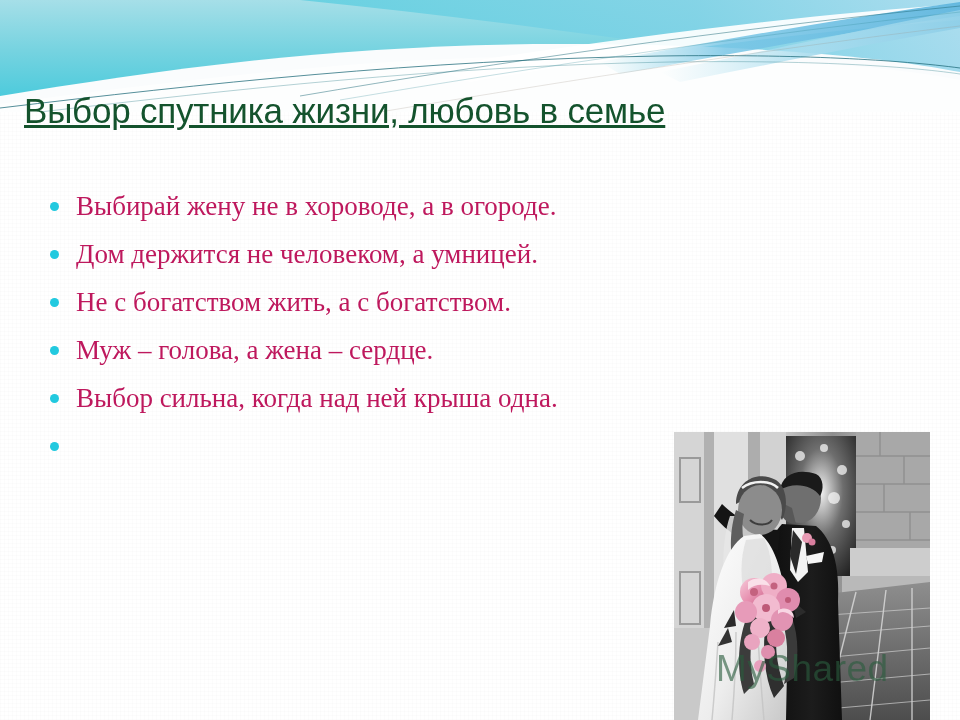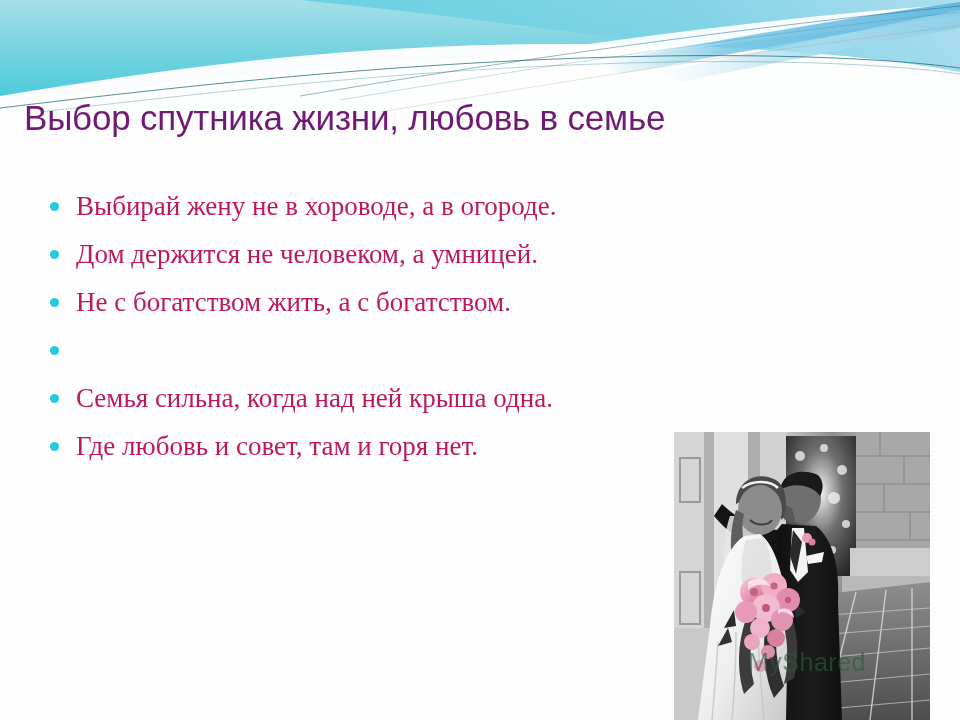--- a/index.html
+++ b/index.html
@@ -40,29 +40,30 @@
   .header-wave svg {
     display: block;
     width: 960px;
     height: 112px;
   }
 
   
   .slide-title {
     position: absolute;
     left: 24px;
-    top: 96px;
+    top: 89px;
     width: 916px;
     font-family: "Liberation Sans", "DejaVu Sans", sans-serif;
     font-size: 35px;
     font-weight: 400;
     line-height: 44px;
     letter-spacing: -0.2px;
-    color: #701a75;
+    color: #14532d;
     white-space: nowrap;
+    text-decoration: underline;
   }
 
   
   .bullet-list {
     position: absolute;
     left: 50px;
     top: 182px;
     width: 700px;
     margin: 0;
     padding: 0;
@@ -104,25 +105,25 @@
   }
   .photo-frame svg {
     display: block;
     width: 256px;
     height: 288px;
   }
 
   
   .watermark {
     position: absolute;
-    left: 748px;
+    left: 716px;
     top: 648px;
     width: 200px;
     font-family: "Liberation Sans", "DejaVu Sans", sans-serif;
-    font-size: 25px;
+    font-size: 37px;
     font-weight: 400;
     color: rgba(42, 92, 62, 0.62);
     white-space: nowrap;
     letter-spacing: 0.5px;
     pointer-events: none;
   }
 </style>
 </head>
 <body>
 
@@ -186,28 +187,28 @@
     <li class="bullet-item">
       <span class="bullet-marker"></span>
       <span class="bullet-text">Дом держится не человеком, а умницей.</span>
     </li>
     <li class="bullet-item">
       <span class="bullet-marker"></span>
       <span class="bullet-text">Не с богатством жить, а с богатством.</span>
     </li>
     <li class="bullet-item">
       <span class="bullet-marker"></span>
-    </li>
-    <li class="bullet-item">
-      <span class="bullet-marker"></span>
-      <span class="bullet-text">Семья сильна, когда над ней крыша одна.</span>
-    </li>
-    <li class="bullet-item">
-      <span class="bullet-marker"></span>
-      <span class="bullet-text">Где любовь и совет, там и горя нет.</span>
+      <span class="bullet-text">Муж – голова, а жена – сердце.</span>
+    </li>
+    <li class="bullet-item">
+      <span class="bullet-marker"></span>
+      <span class="bullet-text">Выбор сильна, когда над ней крыша одна.</span>
+    </li>
+    <li class="bullet-item">
+      <span class="bullet-marker"></span>
     </li>
   </ul>
 
   <div class="photo-frame">
     <svg viewBox="0 0 256 288" preserveAspectRatio="none" xmlns="http://www.w3.org/2000/svg">
       <defs>
         <linearGradient id="bgWall" x1="0" y1="0" x2="1" y2="0">
           <stop offset="0%" stop-color="#d8d8d8"></stop>
           <stop offset="22%" stop-color="#bdbdbd"></stop>
           <stop offset="40%" stop-color="#cfcfcf"></stop>

